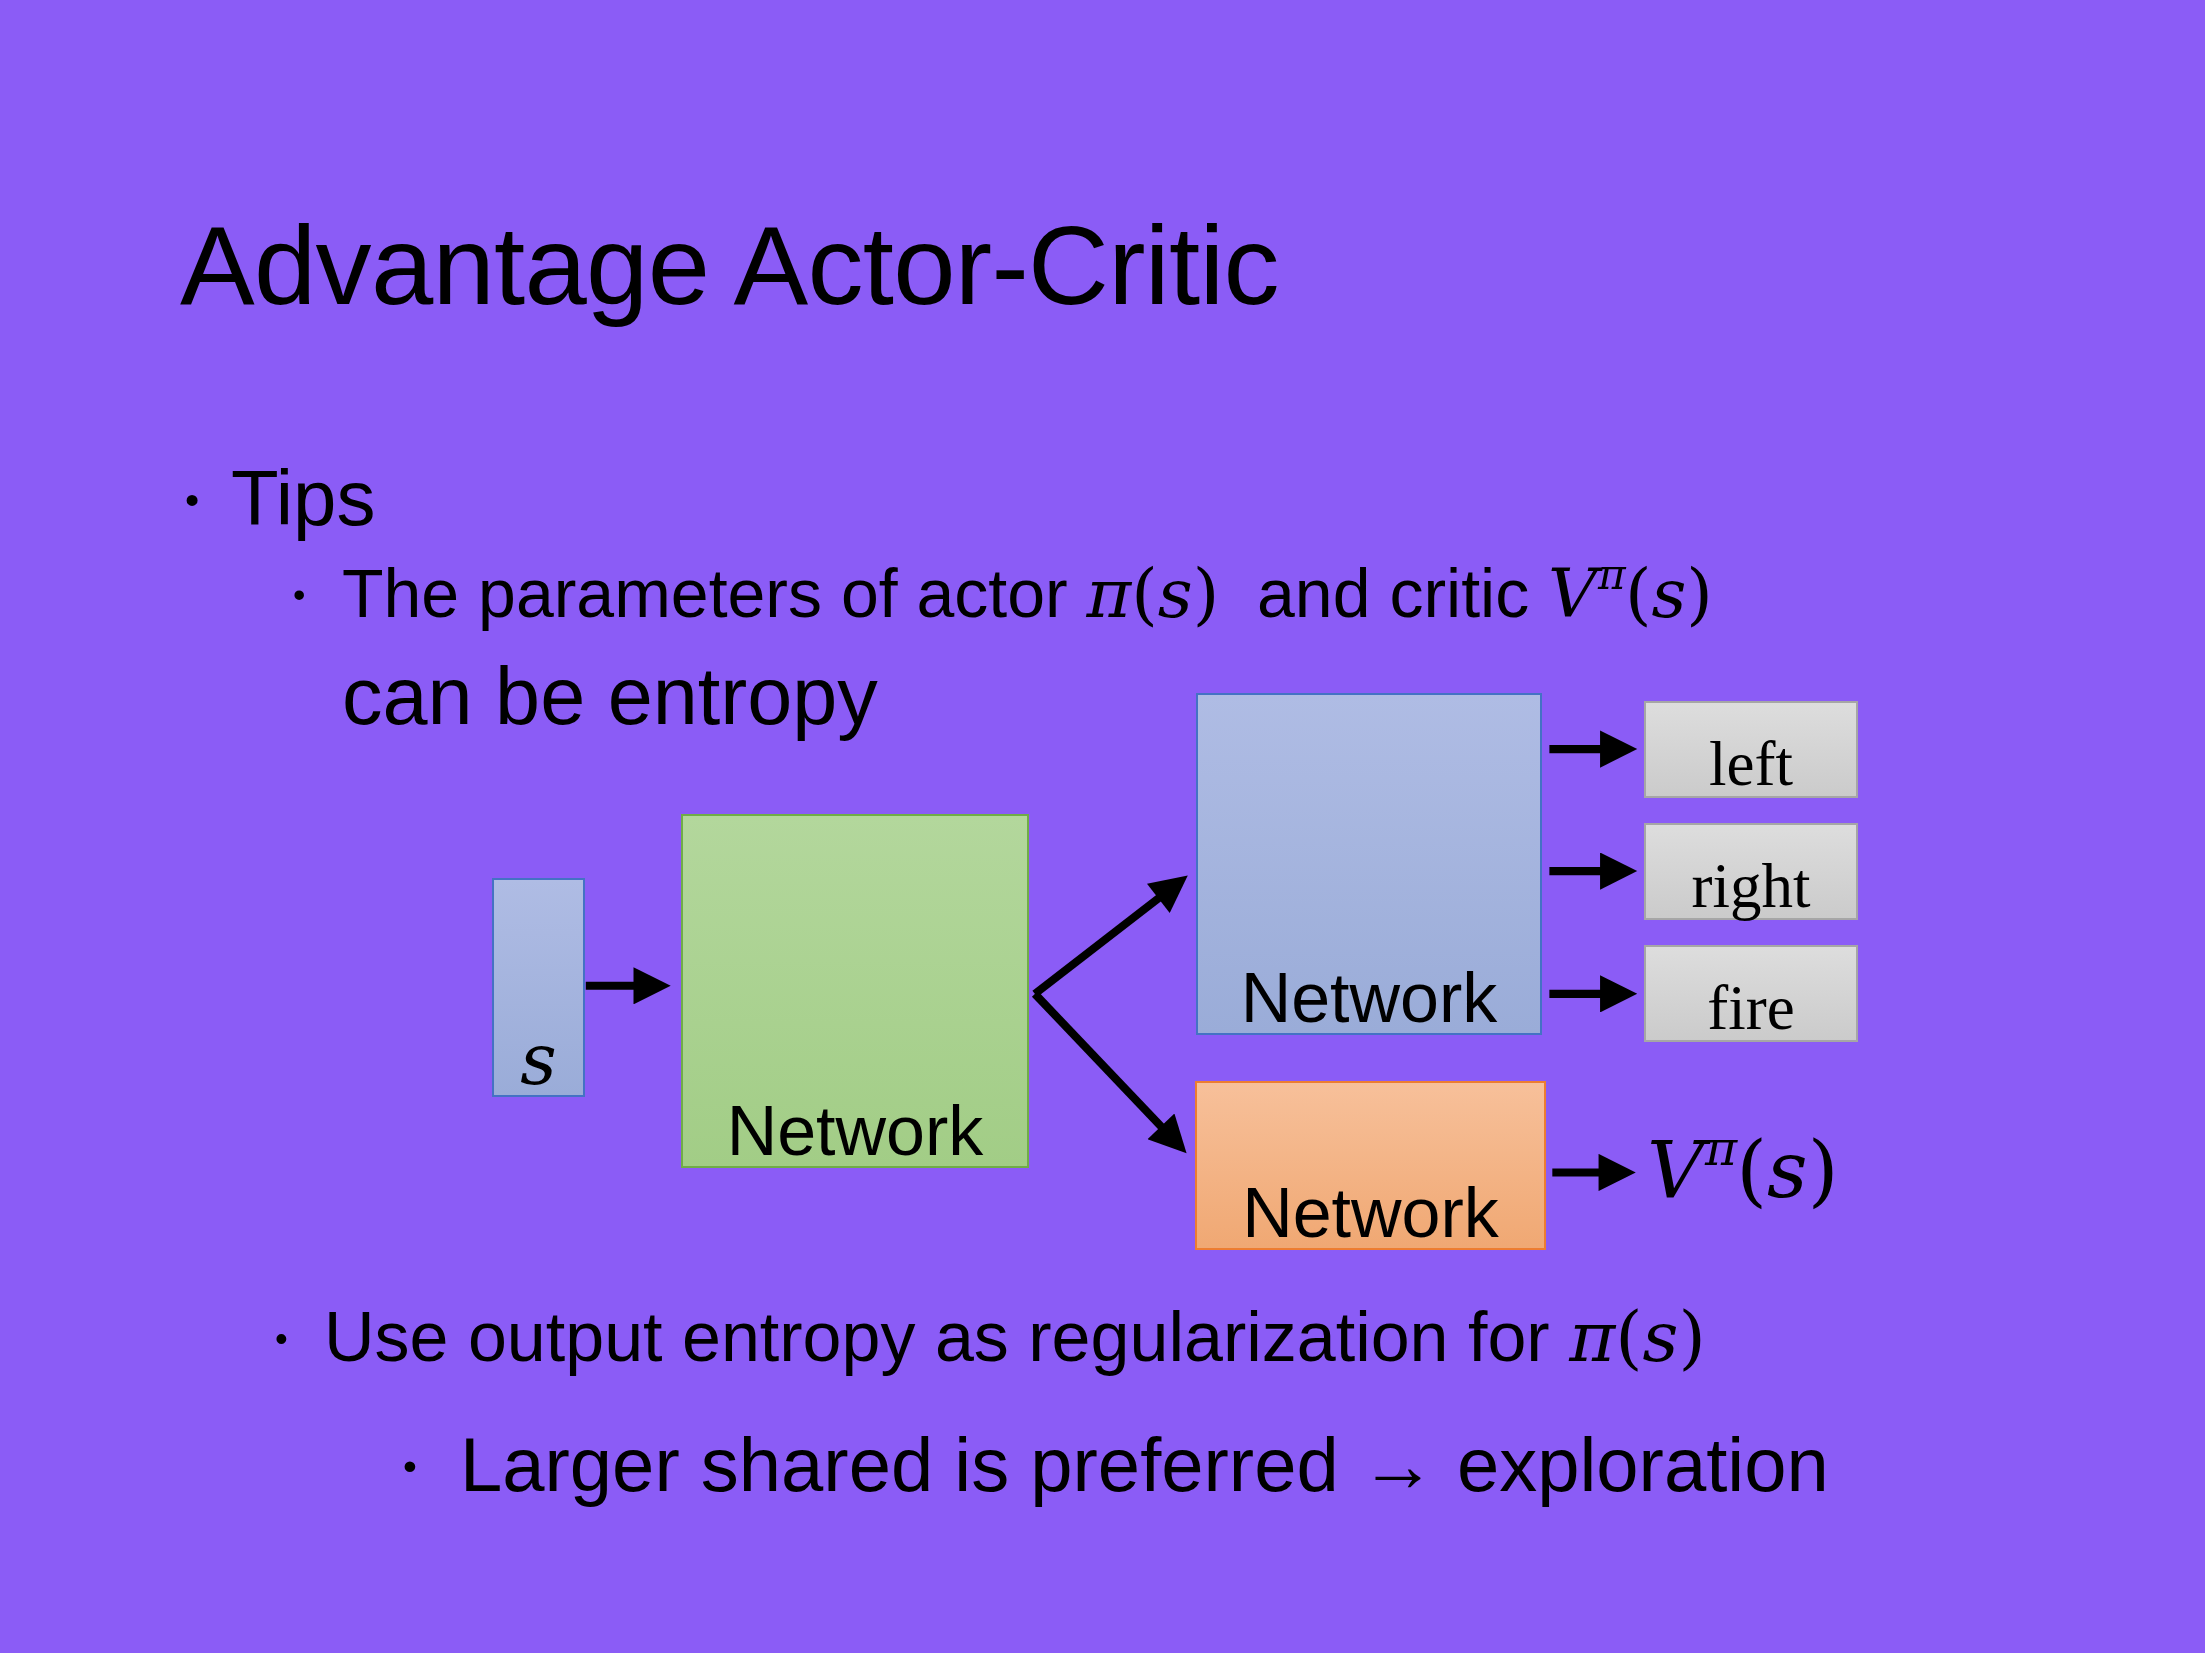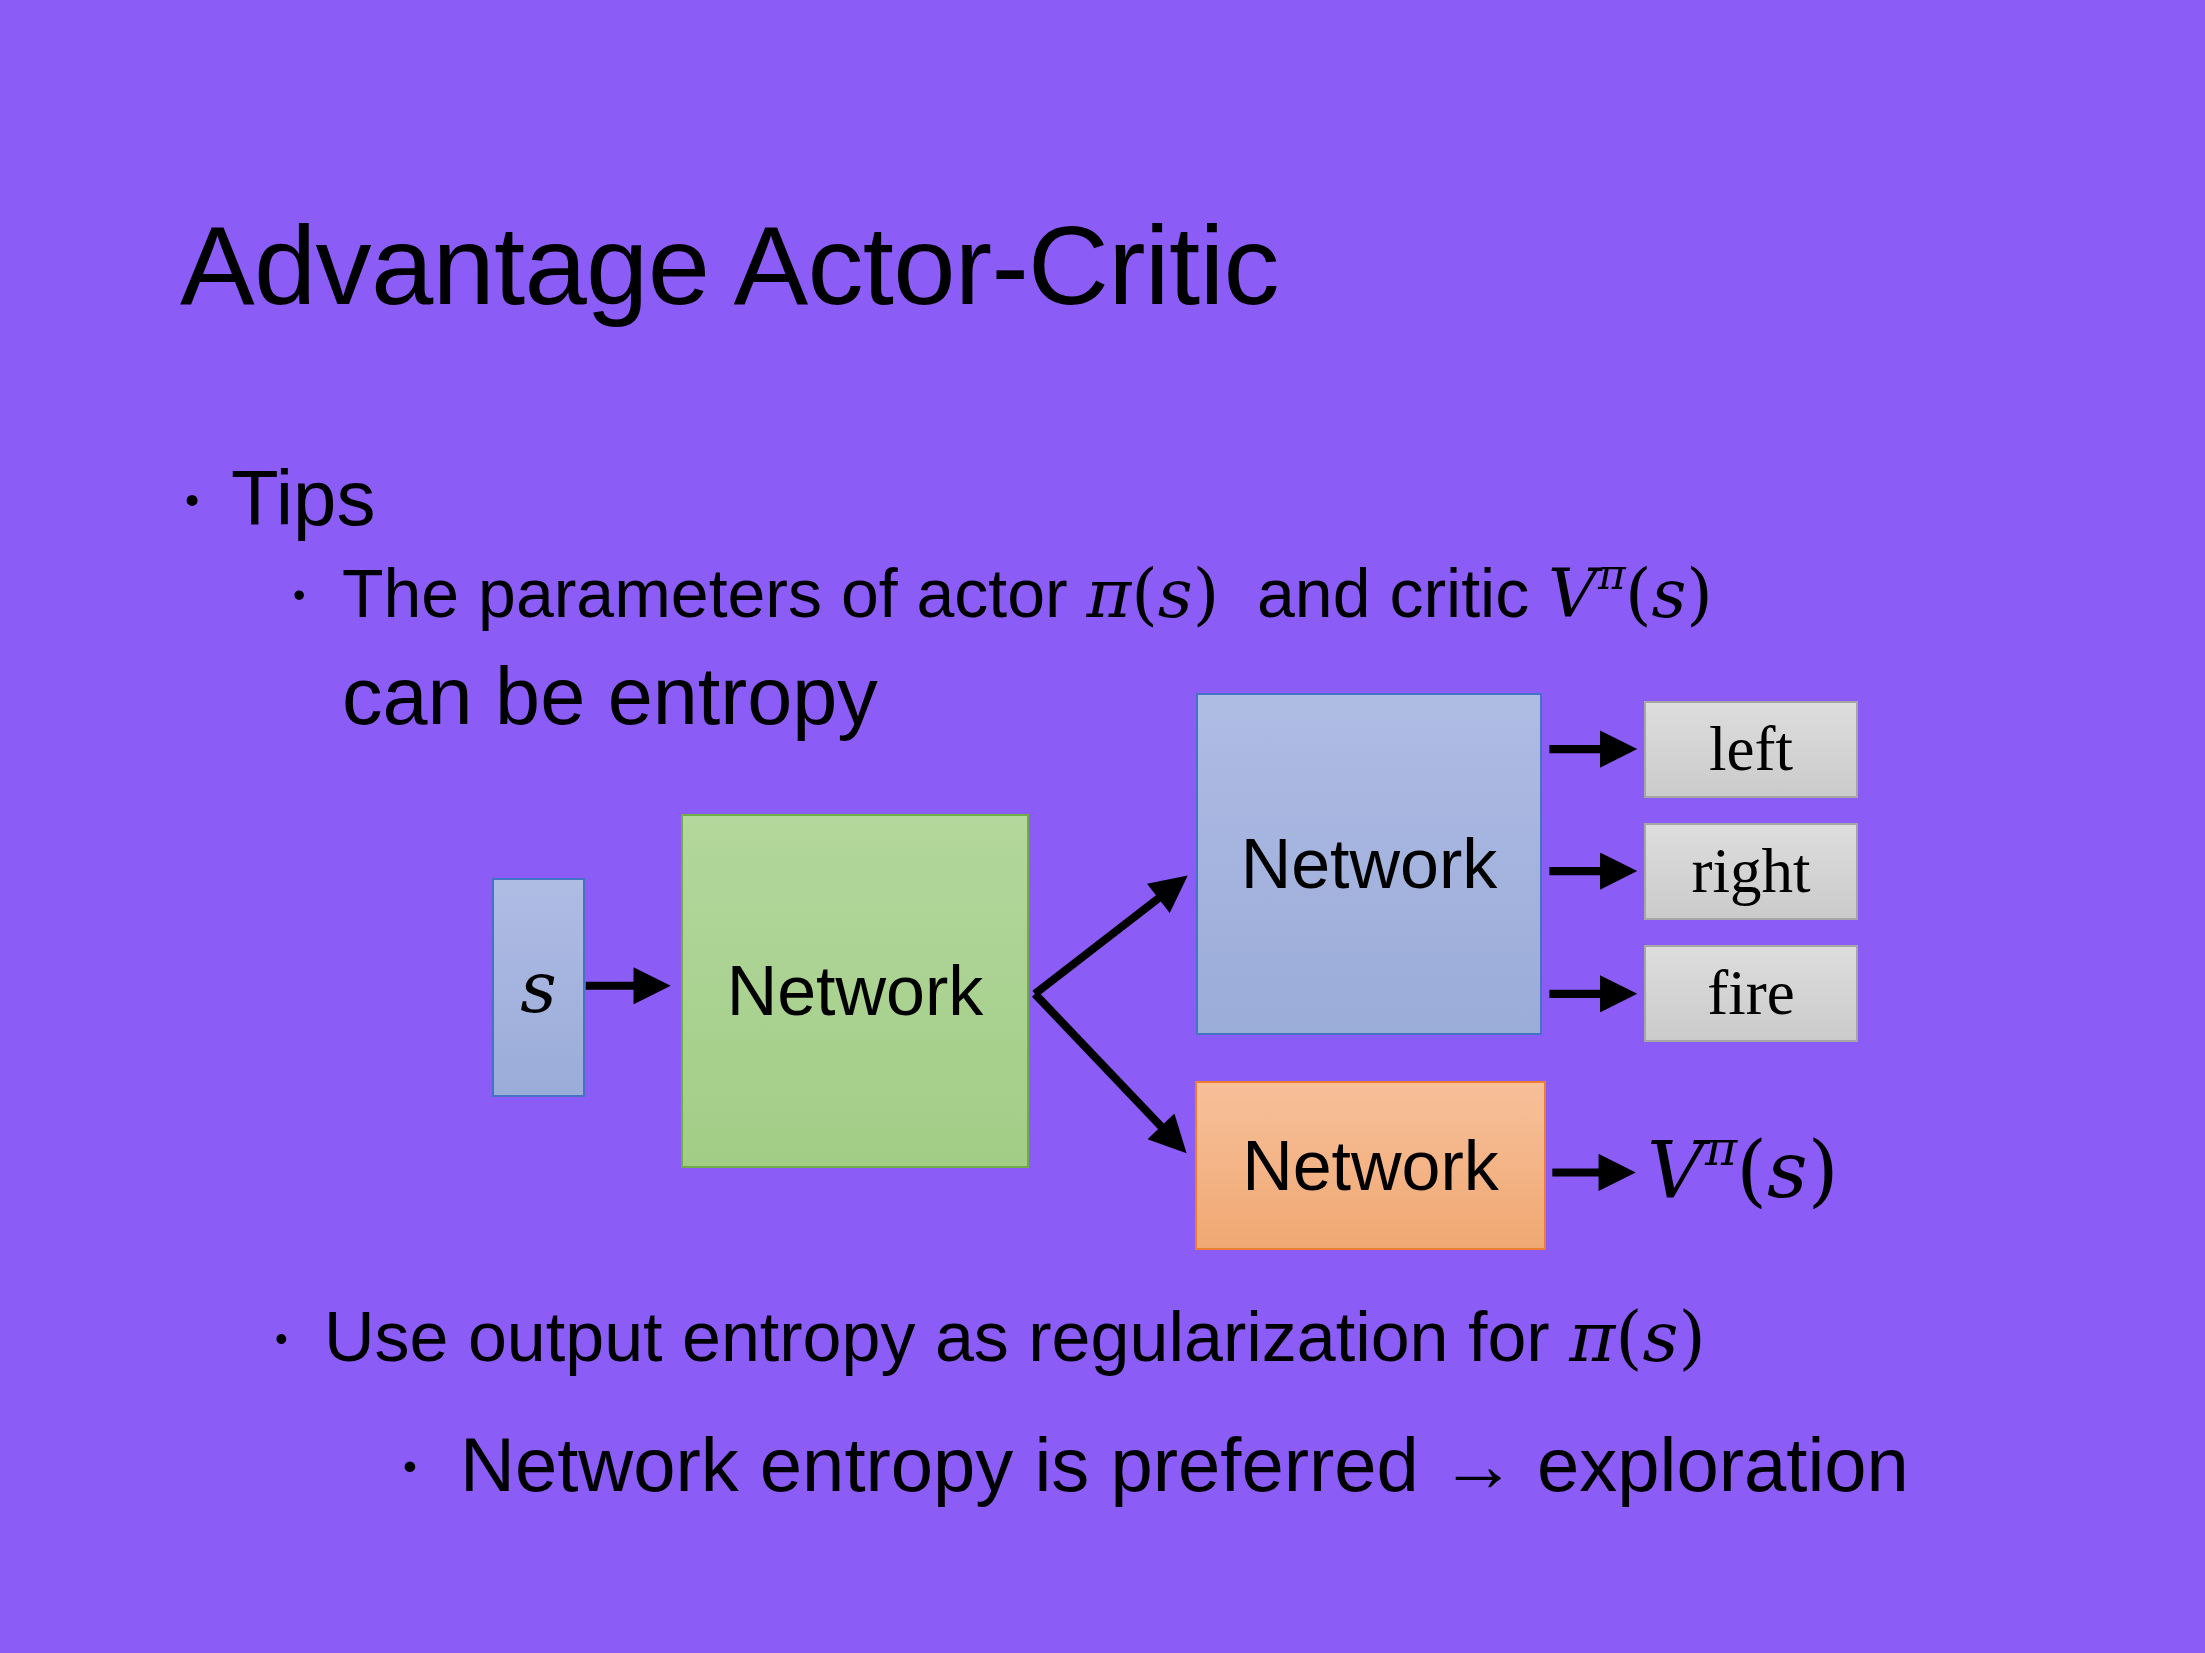--- a/index.html
+++ b/index.html
@@ -20,21 +20,21 @@
   .bullet{display:inline-block;font-size:0.52em;transform:translateY(-0.28em);}
   .bw-tips{width:46px;}
   .bw-l2{width:49px;}
   .bw-l3{width:57px;}
 
   .math{font-family:"DejaVu Serif",serif;font-style:italic;}
   .math .par{font-style:normal;}
   .math sup{font-size:0.62em;position:relative;top:-0.1em;left:0.02em;}
 
   .box{position:absolute;box-sizing:border-box;border-style:solid;
-       display:flex;align-items:center;justify-content:center;}
+       display:flex;align-items:flex-end;justify-content:center;}
   .box-s      {left:492px;top:878px;width:93px;height:219px;border-width:2.2px;}
   .box-shared {left:681px;top:814px;width:348px;height:354px;border-width:2.9px;}
   .box-actor  {left:1196px;top:693px;width:346px;height:342px;border-width:2.9px;}
   .box-critic {left:1195px;top:1081px;width:351px;height:169px;border-width:2.9px;}
   .box-act    {left:1644px;width:214px;height:97px;border-width:2.2px;}
   .box-left {top:701px;}
   .box-right{top:823px;}
   .box-fire {top:945px;}
 
   .net-label{font-size:70px;line-height:1;}
@@ -98,16 +98,16 @@
       <line x1="1408" y1="1352" x2="1583" y2="1536" marker-end="url(#ah)"></line>
       <line x1="2108" y1="1019" x2="2182" y2="1019" marker-end="url(#ah)"></line>
       <line x1="2108" y1="1185" x2="2182" y2="1185" marker-end="url(#ah)"></line>
       <line x1="2108" y1="1352" x2="2182" y2="1352" marker-end="url(#ah)"></line>
       <line x1="2112" y1="1595" x2="2180" y2="1595" marker-end="url(#ah)"></line>
     </g>
   </svg>
 
   <div class="line l-b3"><span class="bullet bw-l2">•</span><span>Use output entropy as regularization for</span><span> </span><span class="math"><span>π</span><span class="par">(</span><span>s</span><span class="par">)</span></span></div>
 
-  <div class="line l-b4"><span class="bullet bw-l3">•</span><span>Network entropy is preferred → exploration</span></div>
+  <div class="line l-b4"><span class="bullet bw-l3">•</span><span>Larger shared is preferred → exploration</span></div>
 
 </div>
 
 
 </body></html>

